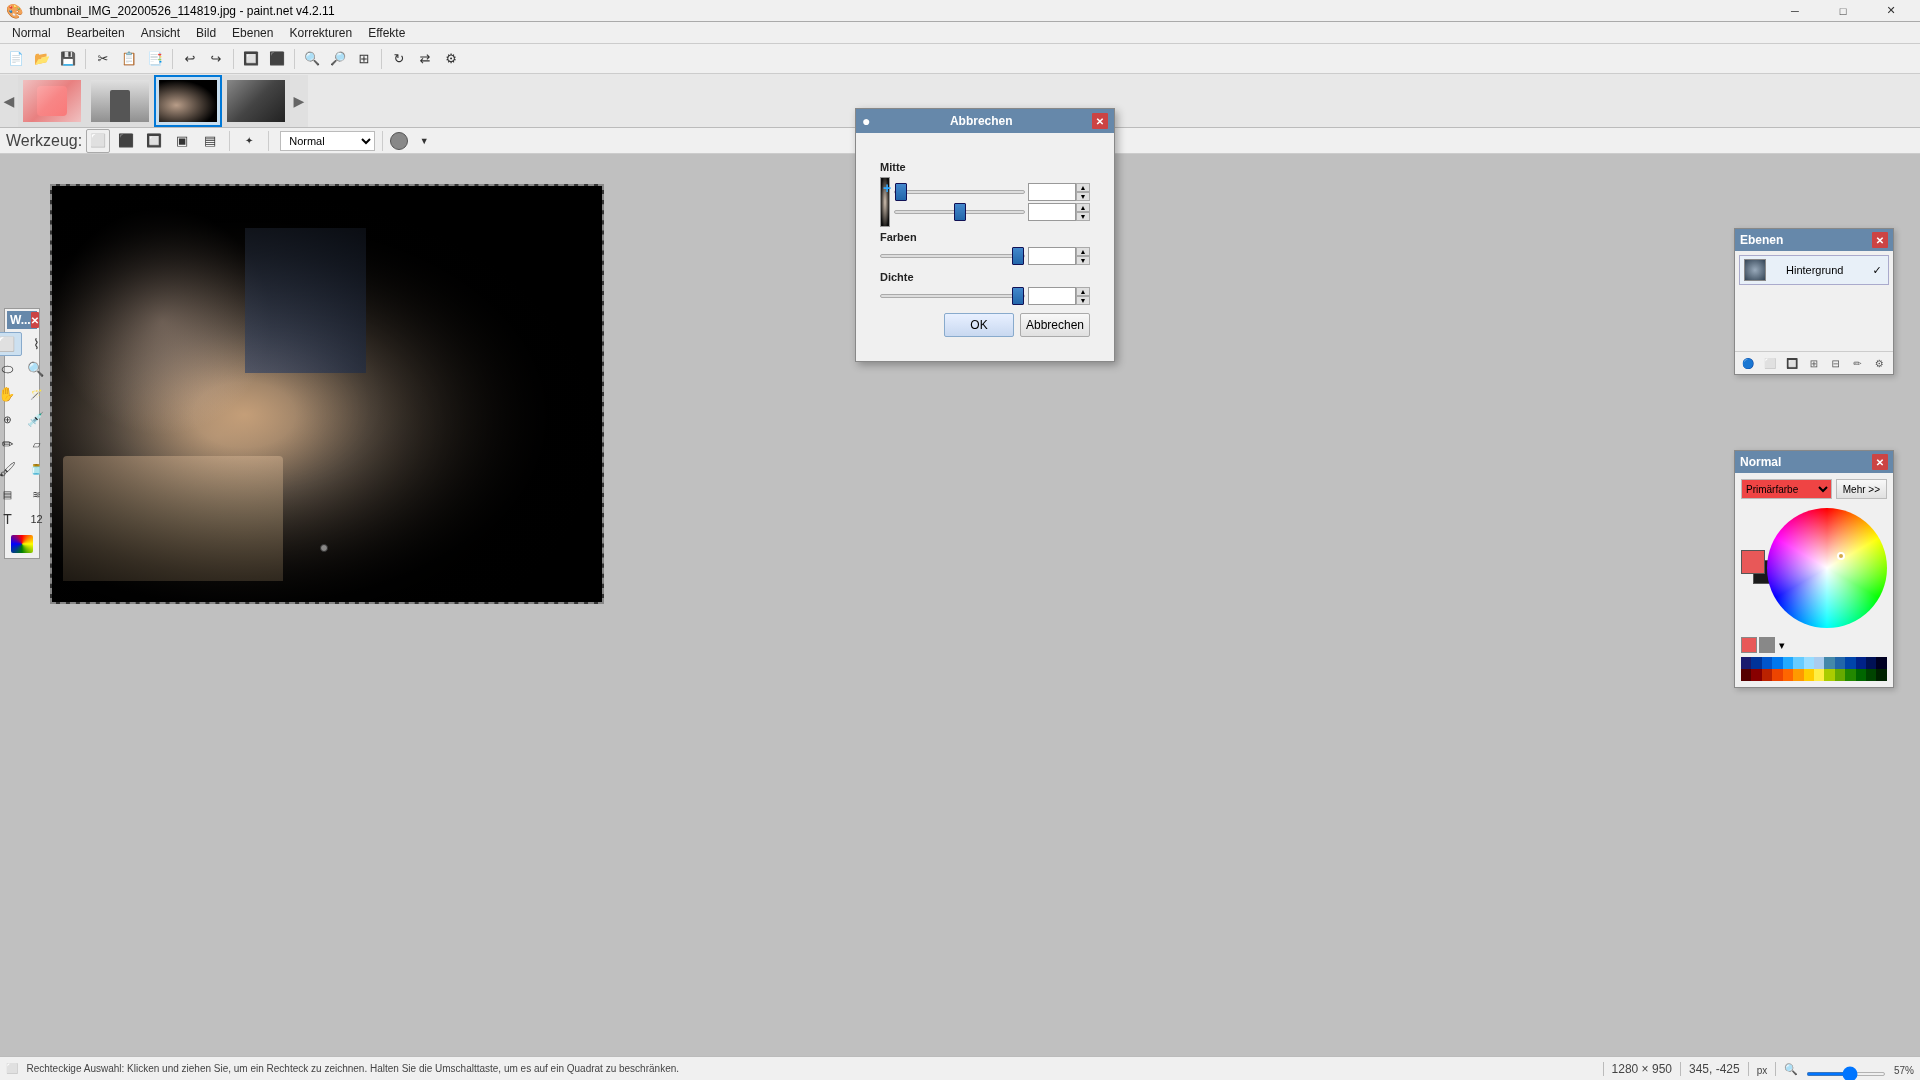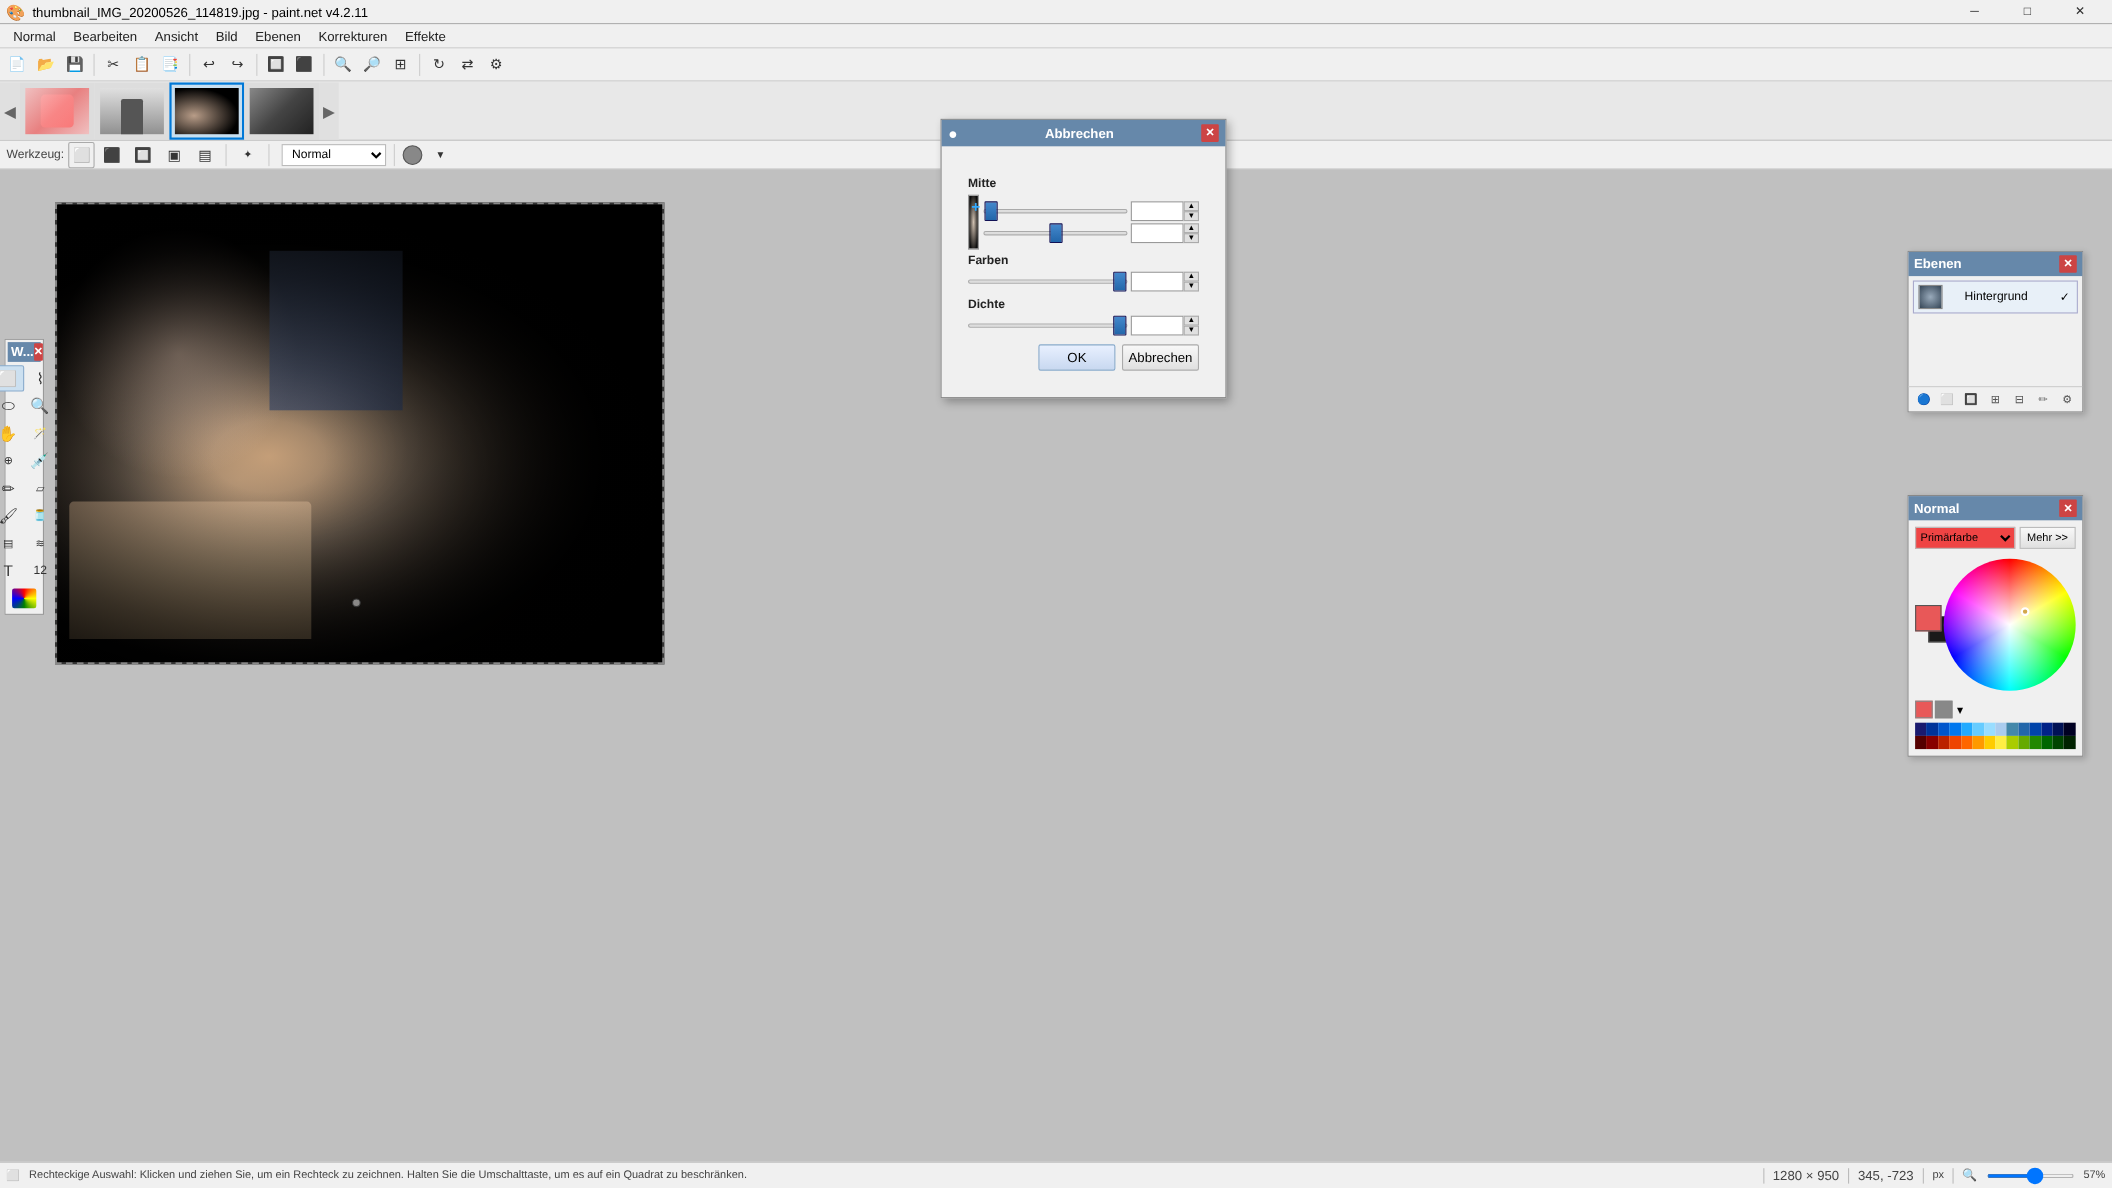--- a/index.html
+++ b/index.html
@@ -82,21 +82,21 @@
     
     #tool-options-bar {
       background: #f0f0f0;
       height: 26px;
       display: flex;
       align-items: center;
       padding: 0 6px;
       border-bottom: 1px solid #ccc;
       gap: 4px;
     }
-    .tool-opt-label { font-size: 11px; color: #444; }
+    .tool-opt-label { font-size: 16px; color: #444; }
     .tool-opt-select {
       height: 20px; font-size: 11px; border: 1px solid #bbb;
       background: white; padding: 0 4px; cursor: pointer;
     }
 
     
     #canvas-area {
       position: absolute;
       top: 154px;
       left: 0;
@@ -364,21 +364,21 @@
       position: absolute;
       bottom: 0; left: 0; right: 0;
       height: 24px;
       background: #f0f0f0;
       border-top: 1px solid #bbb;
       display: flex; align-items: center;
       padding: 0 6px; gap: 8px;
     }
     .status-text { font-size: 10px; color: #444; }
     .status-sep { width: 1px; height: 14px; background: #bbb; }
-    .status-right { margin-left: auto; display: flex; align-items: center; gap: 8px; }
+    .status-right { margin-left: auto; display: flex; align-items: flex-end; gap: 8px; }
     .zoom-slider { width: 80px; height: 4px; }
 
     
     #cursor { position: absolute; top: 390px; left: 320px; width: 8px; height: 8px; 
       border: 1px solid #333; border-radius: 50%; background: rgba(255,255,255,0.5); z-index: 200; pointer-events: none; }
 
     .close-x {
       width: 16px; height: 16px; background: #cc4444;
       display: flex; align-items: center; justify-content: center;
       color: white; font-size: 10px; font-weight: bold; cursor: pointer; border-radius: 1px;
@@ -703,21 +703,21 @@
 <div id="status-bar">
   <span style="font-size:10px;">⬜</span>
   <span class="status-text">Rechteckige Auswahl: Klicken und ziehen Sie, um ein Rechteck zu zeichnen. Halten Sie die Umschalttaste, um es auf ein Quadrat zu beschränken.</span>
   <div class="status-right">
     <div class="status-sep"></div>
     <span class="status-text">
       <span>1280 × 950</span>
     </span>
     <div class="status-sep"></div>
     <span class="status-text">
-      <span>345, -723</span>
+      <span>345, -425</span>
     </span>
     <div class="status-sep"></div>
     <span class="status-text">px</span>
     <div class="status-sep"></div>
     <span style="font-size:11px;">🔍</span>
     <input type="range" class="zoom-slider" min="1" max="100" value="57" style="">
     <span class="status-text">57%</span>
   </div>
 </div>
 

